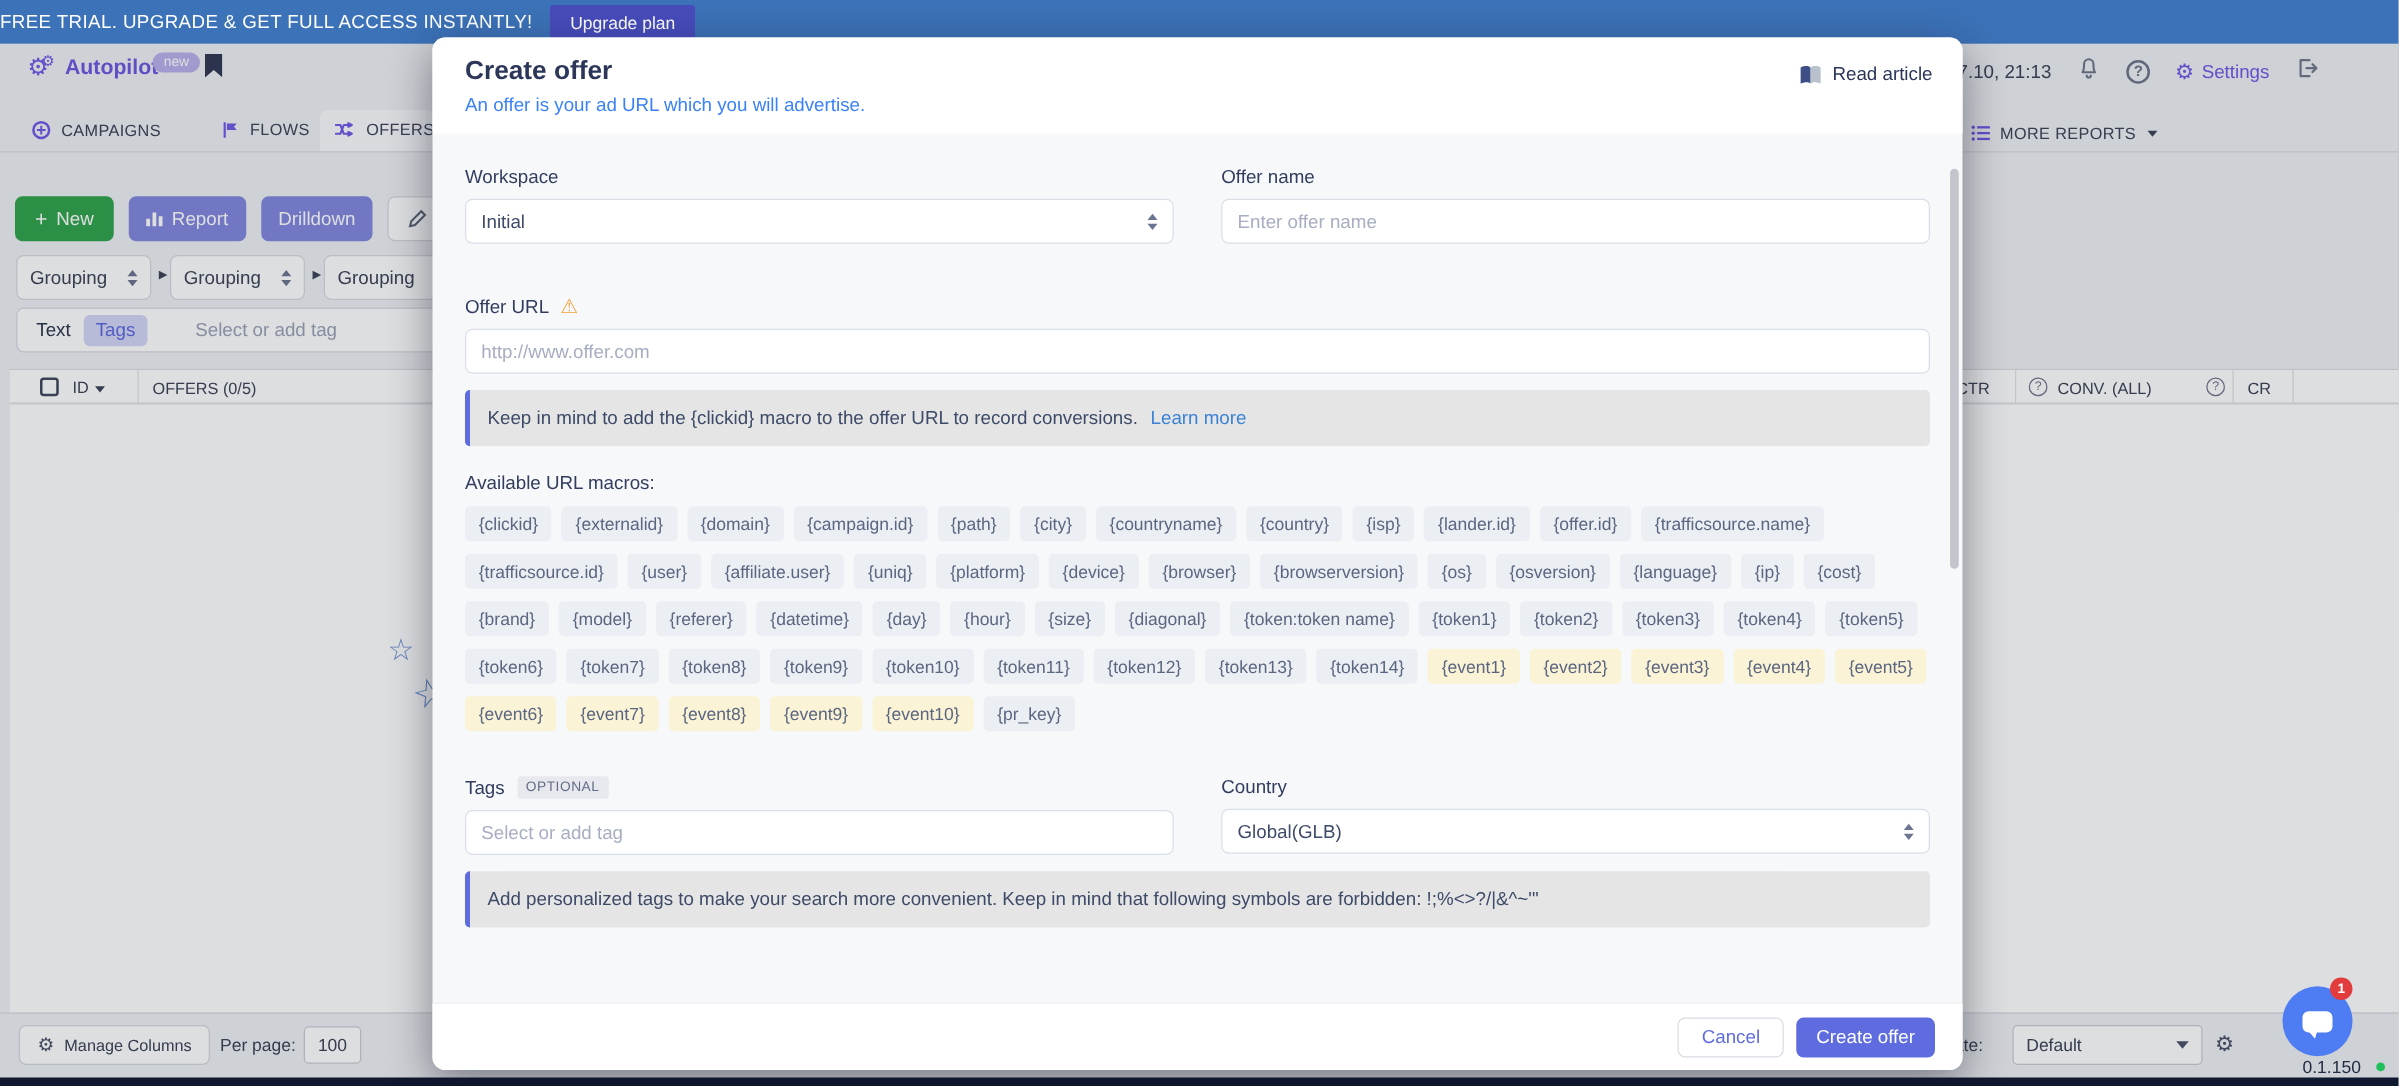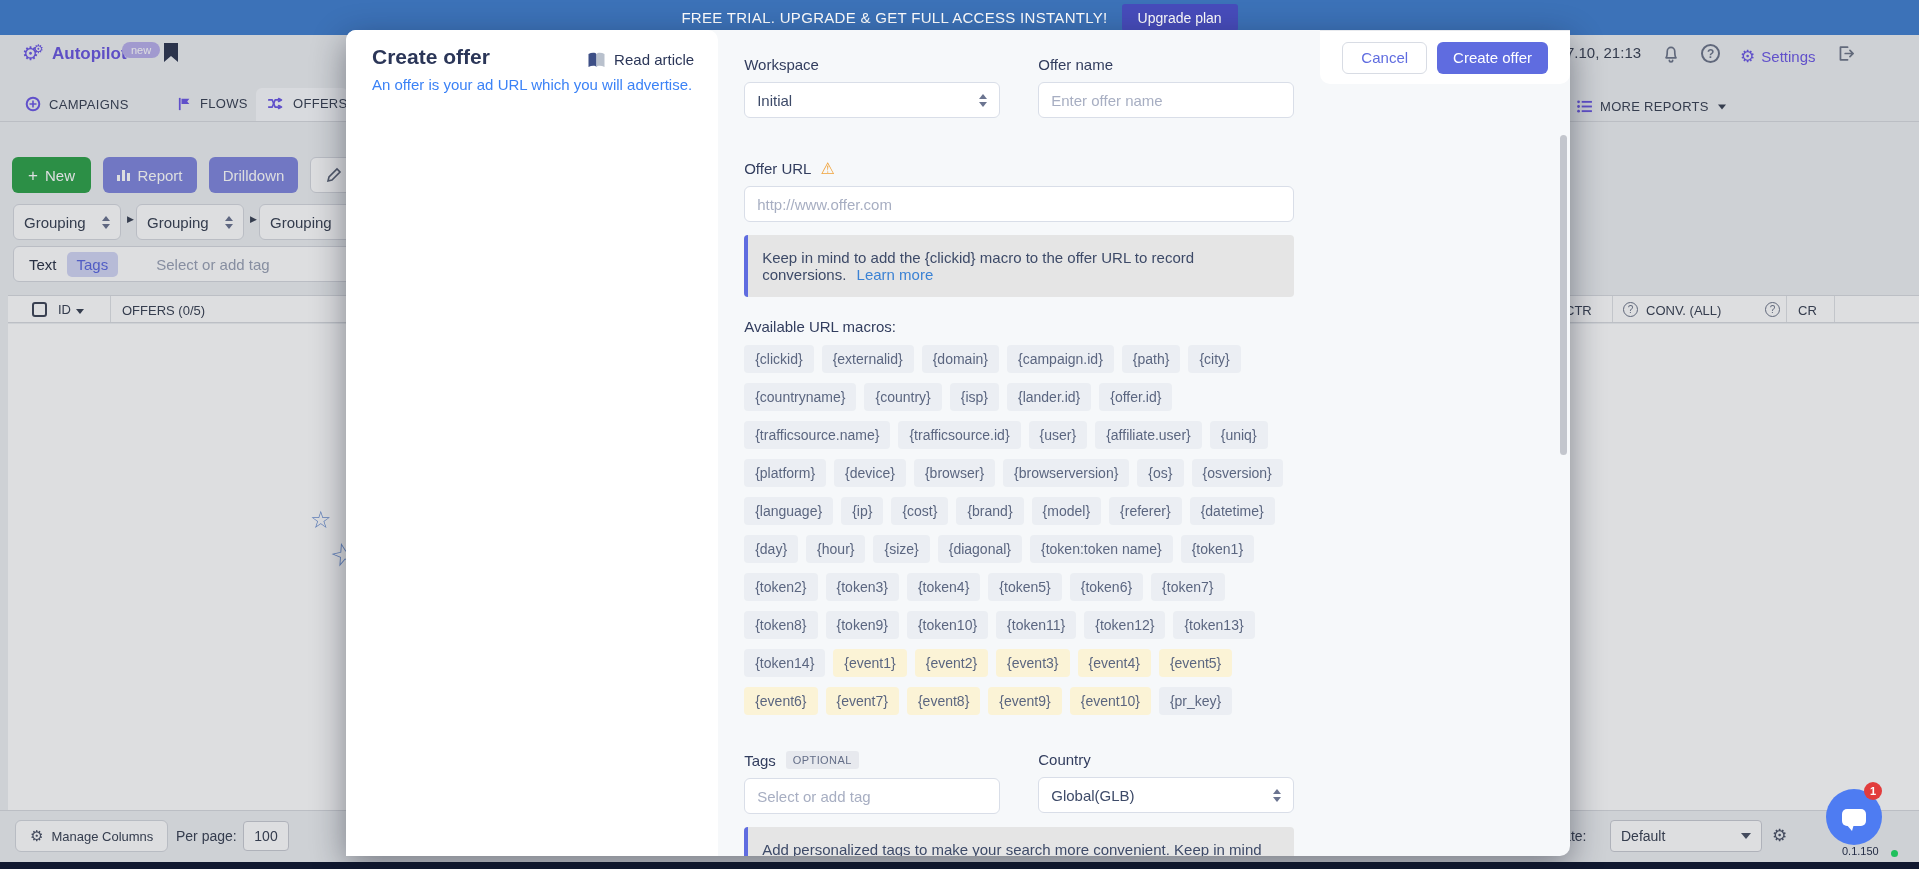--- a/index.html
+++ b/index.html
@@ -2,32 +2,32 @@
 <html><head>
 <meta charset="utf-8">
 <style>
   *{box-sizing:border-box}
   body{margin:0;font-family:"Liberation Sans",sans-serif;background:#9aa0aa}
   .stage{position:relative;width:1919px;height:869px;background:#eef0f3;overflow:hidden}
   .abs{position:absolute}
 
   
   .banner{position:absolute;left:0;top:0;width:100%;height:35px;background:#3c72b8;
-          display:flex;align-items:center;justify-content:center;gap:14px;z-index:6}
+          display:flex;align-items:center;gap:14px;z-index:6}
   .banner-text{color:#fff;font-size:15px;letter-spacing:.3px}
   .upgrade-btn{background:#474cbb;color:#fff;border:none;border-radius:3px;height:27px;
                padding:0 16px;font-size:14px;cursor:pointer;font-family:inherit}
 
   
   .page{position:absolute;inset:0;z-index:1}
   .brand{font-size:17px;font-weight:bold;color:#6a57e0}
   .badge-new{background:#b9b0ec;color:#fff;font-size:11px;padding:2px 9px;border-radius:9px}
   .bookmark{width:14px;height:19px;background:#2e3852;
             clip-path:polygon(0 0,100% 0,100% 100%,50% 68%,0 100%)}
-  .hdr-right{left:1566px;top:44px;display:flex;gap:20px;position:absolute}
+  .hdr-right{left:1566px;top:44px;display:flex;align-items:center;gap:20px;position:absolute}
   .hdr-time{font-size:15px;color:#3a4254}
   .help-circle{width:19px;height:19px;border:2px solid #6d7589;border-radius:50%;
                display:flex;align-items:center;justify-content:center;
                font-size:12px;font-weight:bold;color:#6d7589}
   .gear{color:#6d59e6;font-size:17px;line-height:1}
   .settings-lbl{font-size:15px;color:#6d59e6}
 
   .tab{position:absolute;top:96px;display:flex;gap:8px;align-items:center;
        font-size:13px;color:#3a4254;letter-spacing:.3px}
   .tab-bg{position:absolute;left:256px;top:88px;width:92px;height:33px;background:#fafbfd;
@@ -85,28 +85,28 @@
 
   
   .chat{position:absolute;left:1826px;top:789px;width:56px;height:56px;border-radius:50%;
         background:#4e7cf2;z-index:7;display:flex;align-items:center;justify-content:center}
   .chat-ic{width:24px;height:17px;background:#fff;border-radius:5px;position:relative}
   .chat-ic::after{content:"";position:absolute;left:4px;bottom:-5px;width:0;height:0;
         border-left:6px solid transparent;border-right:2px solid transparent;border-top:7px solid #fff}
   .chat-badge{position:absolute;left:1864px;top:782px;width:18px;height:18px;border-radius:50%;
         background:#e23c3c;color:#fff;font-size:11px;font-weight:bold;display:flex;
         align-items:center;justify-content:center;z-index:8}
-  .version{position:absolute;left:1842px;top:845px;z-index:7;display:flex;align-items:flex-end;gap:12px;
-        font-size:11px;color:#232c45}
+  .version{position:absolute;left:1842px;top:845px;z-index:7;display:flex;align-items:center;gap:12px;
+        font-size:14px;color:#232c45}
   .vdot{width:7px;height:7px;border-radius:50%;background:#1fc05c}
 
   
   .modal{position:absolute;left:346px;top:30px;width:1224px;height:826px;z-index:10;
          background:#f6f8fa;border-radius:10px;box-shadow:0 10px 34px rgba(15,20,35,.45);
-         display:flex;}
+         display:flex;flex-direction:column}
   .m-head{background:#fff;border-radius:10px 10px 0 0;padding:15px 26px 14px;position:relative}
   .m-title{font-size:21px;font-weight:600;color:#2b3658}
   .m-sub{font-size:15px;color:#3b82f6;margin-top:7px}
   .read-article{position:absolute;right:24px;top:21px;display:flex;align-items:center;gap:8px;
                 font-size:15px;color:#2b3658;cursor:pointer}
   .m-body{flex:1;padding:26px 26px 0;overflow:hidden;position:relative}
   .grid2{display:grid;grid-template-columns:1fr 1fr;column-gap:38px}
   .lab{font-size:15px;color:#323d5e;margin-bottom:9px;display:flex;align-items:center}
   .warn{color:#f0a33c;margin-left:9px;font-size:16px;line-height:1}
   .field{width:100%;height:36px;border:1px solid #d9dee8;border-radius:6px;background:#fff;

